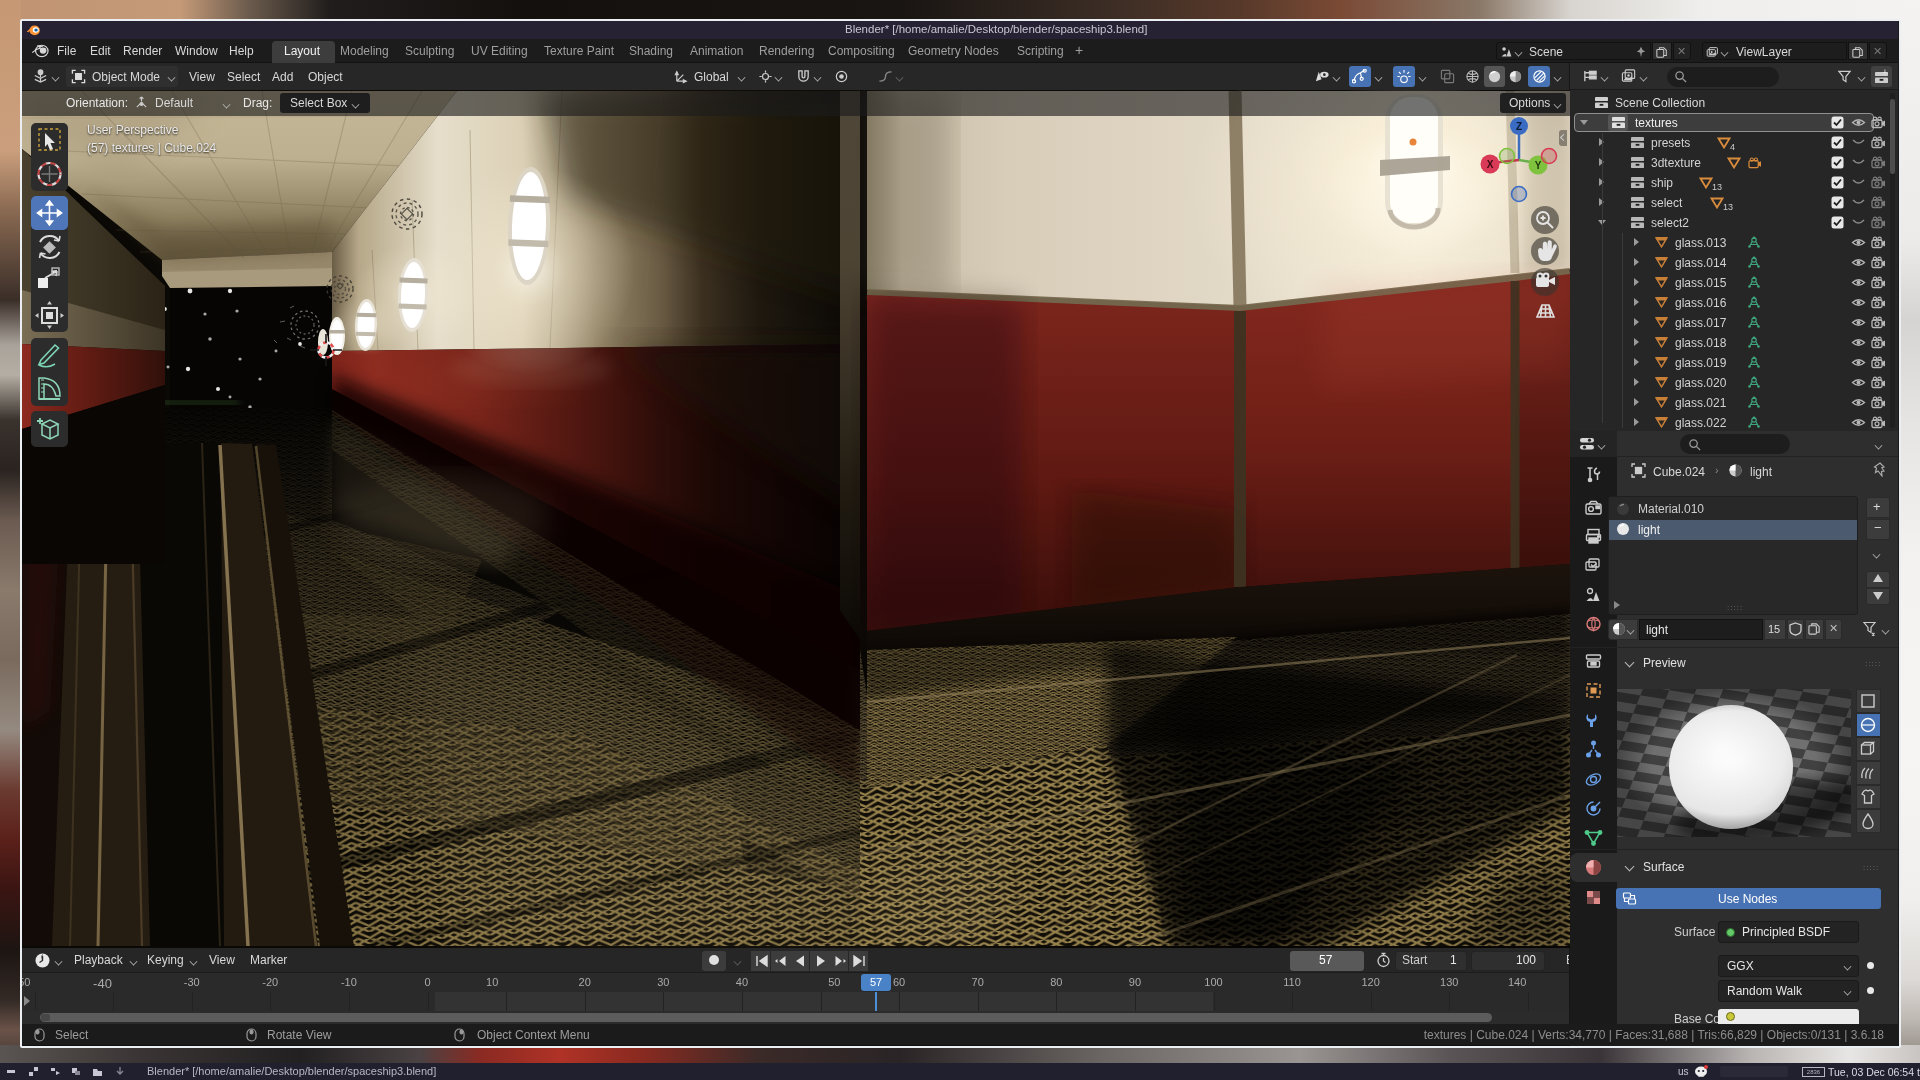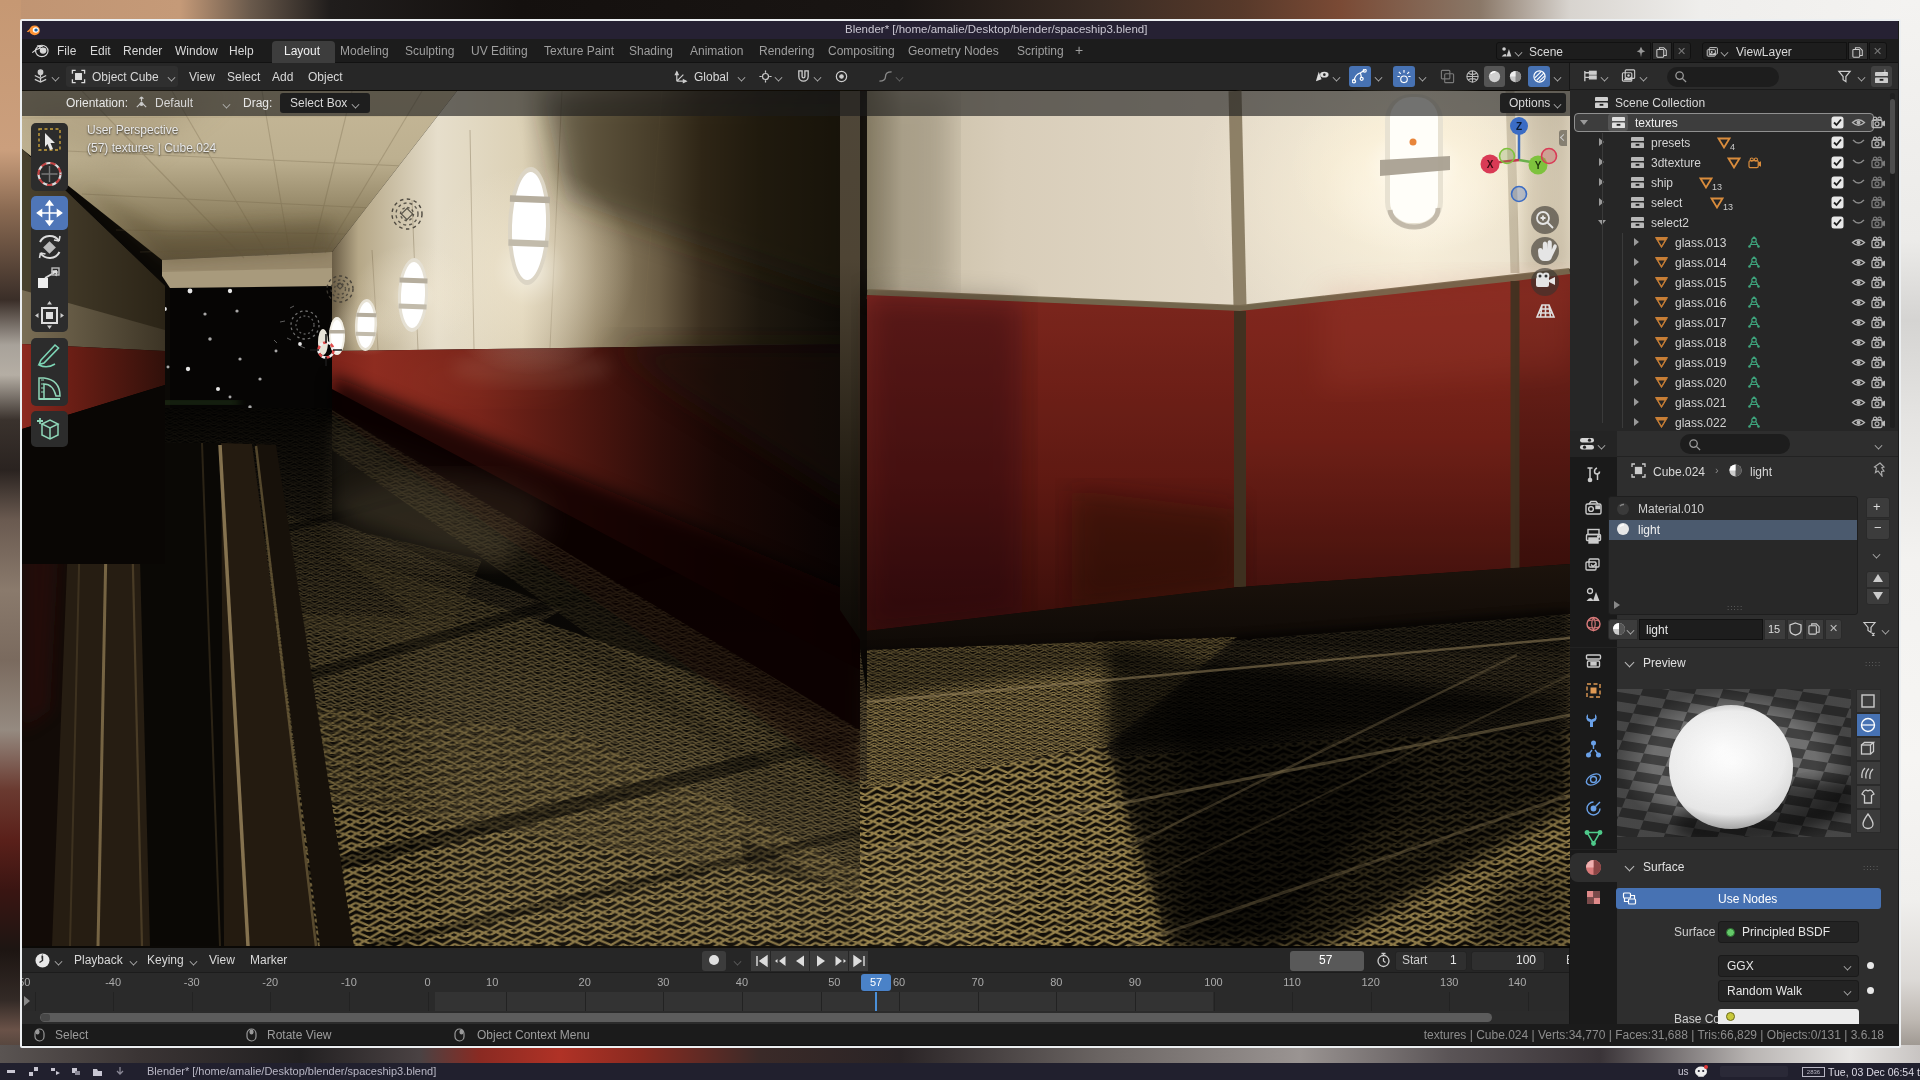--- a/index.html
+++ b/index.html
@@ -108,21 +108,21 @@
             </g>
           </svg>
         <span class="chev" style="position:absolute;left:30px;top:11px"></span>
         <div class="abs" style="left:44px;top:2.5px;width:112px;height:21px;background:#2f2f2f;border-radius:3px"></div>
         <svg class="abs" style="left:49px;top:6px" width="15" height="15" viewBox="0 0 16 16">
             <g stroke="#ddd" stroke-width="1.4" fill="none">
               <path d="M1.5 5 V1.5 H5 M11 1.5 H14.5 V5 M14.5 11 V14.5 H11 M5 14.5 H1.5 V11"></path>
               <rect x="5" y="5" width="6" height="6" fill="#ddd"></rect>
             </g>
           </svg>
-        <div class="abs txt" style="left:70px;top:7px">Object Cube</div>
+        <div class="abs txt" style="left:70px;top:7px">Object Mode</div>
         <span class="chev" style="position:absolute;left:146px;top:11px"></span>
         <div class="abs txt" style="left:167px;top:7px">View</div>
         <div class="abs txt" style="left:205px;top:7px">Select</div>
         <div class="abs txt" style="left:250px;top:7px">Add</div>
         <div class="abs txt" style="left:286px;top:7px">Object</div>
         <svg class="abs" style="left:652px;top:6px" width="15" height="15" viewBox="0 0 16 16">
             <g stroke="#ccc" stroke-width="1.3" fill="none">
               <path d="M3 13 L3 3 M3 13 L13 13 M3 13 L10 6"></path>
               <path d="M3 3 l-1.5 3 h3 Z M13 13 l-3 -1.5 v3 Z" fill="#ccc"></path>
             </g>
@@ -1434,21 +1434,21 @@
 <div class="abs" style="left:1373px;top:2.5px;width:72px;height:20px;background:#2f2f2f;border-radius:3px;border:1px solid #232323"></div>
 <div class="abs txt" style="left:1380px;top:5px;color:#cfcfcf">Start</div>
 <div class="abs txt" style="left:1428px;top:5px;color:#e8e8e8">1</div>
 <div class="abs" style="left:1449px;top:2.5px;width:74px;height:20px;background:#2f2f2f;border-radius:3px;border:1px solid #232323"></div>
 <div class="abs txt" style="left:1544px;top:5px;color:#cfcfcf">End</div>
 <div class="abs txt" style="left:1494px;top:5px;color:#e8e8e8">100</div>
 <div class="abs" style="left:0;top:25px;width:1548px;height:38px;background:#2a2a2a"></div>
 <div class="abs" style="left:413px;top:44px;width:778px;height:19px;background:#333333"></div>
 <div class="abs" style="left:-7.5px;top:28px;width:40px;color:#aaa;font-size:11px">-50</div>
 <div class="abs" style="left:12.5px;top:44px;width:1px;height:19px;background:#222"></div>
-<div class="abs" style="left:71.09999999999997px;top:28px;width:40px;text-align:center;color:#aaa;font-size:11px">-40</div>
+<div class="abs" style="left:71.09999999999997px;top:28px;width:40px;color:#aaa;font-size:13px">-40</div>
 <div class="abs" style="left:91.09999999999997px;top:44px;width:1px;height:19px;background:#222"></div>
 <div class="abs" style="left:149.7px;top:28px;width:40px;text-align:center;color:#aaa;font-size:11px">-30</div>
 <div class="abs" style="left:169.7px;top:44px;width:1px;height:19px;background:#222"></div>
 <div class="abs" style="left:228.29999999999998px;top:28px;width:40px;text-align:center;color:#aaa;font-size:11px">-20</div>
 <div class="abs" style="left:248.29999999999998px;top:44px;width:1px;height:19px;background:#222"></div>
 <div class="abs" style="left:306.9px;top:28px;width:40px;text-align:center;color:#aaa;font-size:11px">-10</div>
 <div class="abs" style="left:326.9px;top:44px;width:1px;height:19px;background:#222"></div>
 <div class="abs" style="left:385.5px;top:28px;width:40px;text-align:center;color:#aaa;font-size:11px">0</div>
 <div class="abs" style="left:405.5px;top:44px;width:1px;height:19px;background:#222"></div>
 <div class="abs" style="left:464.1px;top:28px;width:40px;text-align:left;color:#aaa;font-size:11px">10</div>

